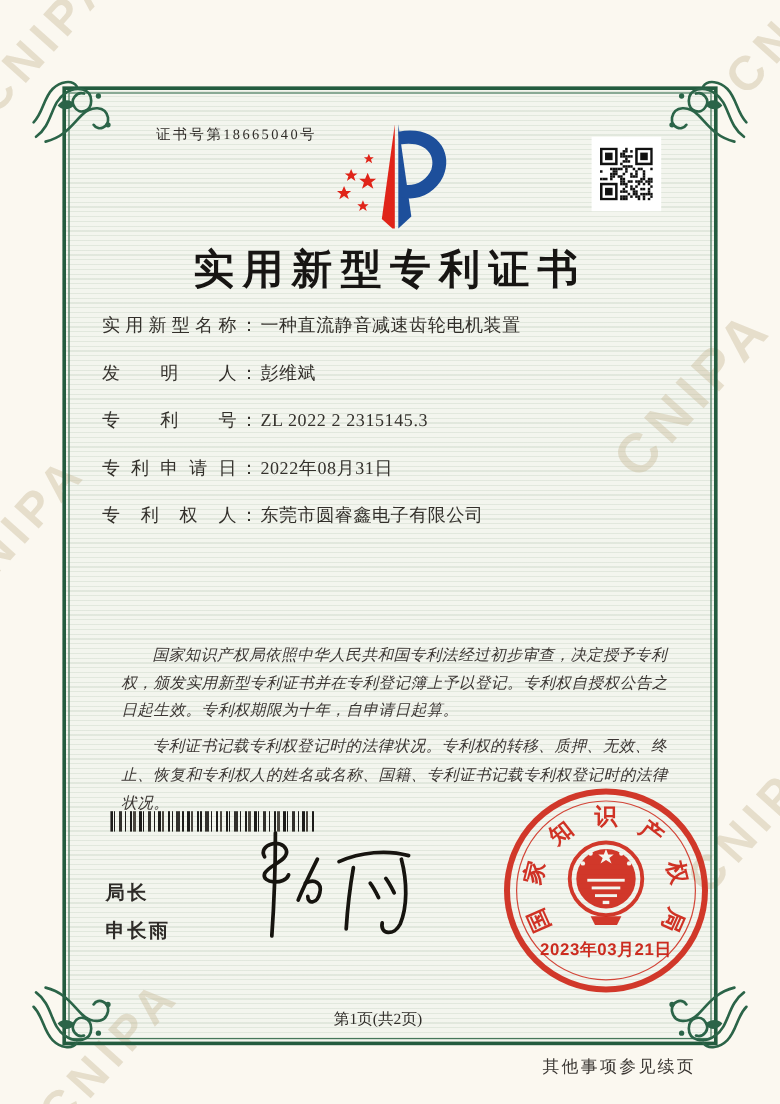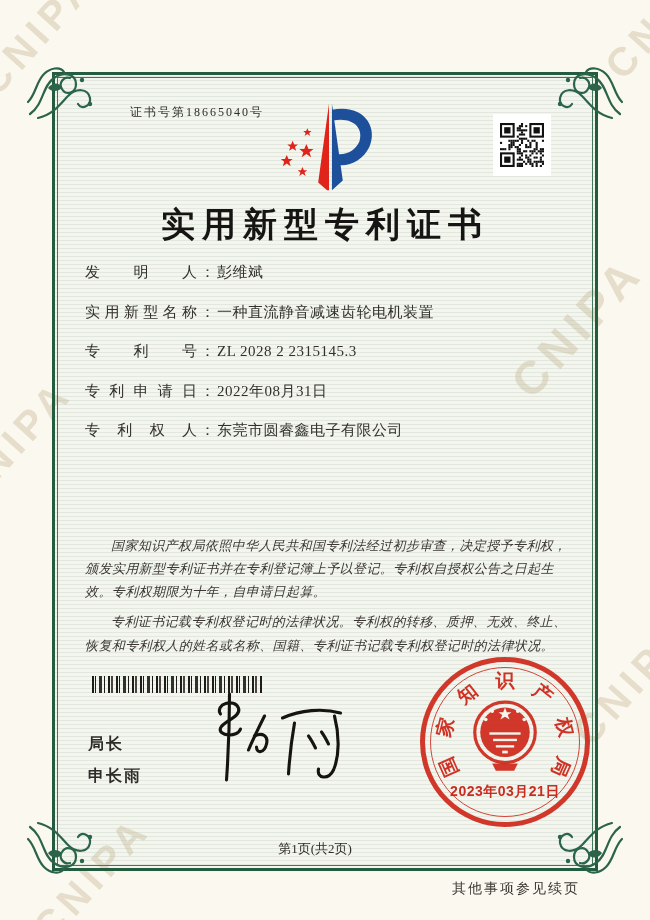--- a/index.html
+++ b/index.html
@@ -40,21 +40,21 @@
   .fields{position:absolute;left:85px;top:260px;width:486px;}
   .frow{height:25px;margin-bottom:14.5px;font-size:15px;line-height:25px;white-space:nowrap;color:#33302b;}
   .flabel{display:inline-block;width:112px;text-align:justify;text-align-last:justify;vertical-align:top;}
   .fcolon{display:inline-block;margin:0 2px 0 3px;}
   .fvalue{letter-spacing:0.5px;}
   .fpair2{margin-left:30px;}
   .fpair2 .flabel2{letter-spacing:3px;}
 
   .paras{position:absolute;left:85px;top:534px;width:482px;font-size:13px;line-height:1.78;
       color:#3b3633;font-style:italic;letter-spacing:0.4px;}
-  .paras p{margin:0 0 7px 0;text-indent:2em;}
+  .paras p{margin:0 0 7px 16px;text-indent:2em;}
 
   .barcode{position:absolute;left:92px;top:676px;width:170px;height:17px;
       background:repeating-linear-gradient(90deg,
         #1d1c1a 0 2px,transparent 2px 3px,#1d1c1a 3px 4px,transparent 4px 7px,
         #32302c 7px 10px,transparent 10px 12px,#1d1c1a 12px 13px,transparent 13px 16px,
         #1d1c1a 16px 18px,transparent 18px 19px,#4a463f 19px 21px,transparent 21px 24px);}
 
   .role{position:absolute;left:88px;top:734px;font-family:Liberation Sans, sans-serif;
       font-size:16px;font-weight:600;color:#2e2b28;letter-spacing:2px;}
   .dname{position:absolute;left:88px;top:766px;font-family:"Liberation Sans","DejaVu Sans",sans-serif;
@@ -277,27 +277,27 @@
           <rect x="0" y="28" width="14" height="14" fill="#111"></rect>
           <rect x="2" y="30" width="10" height="10" fill="#fff"></rect>
           <rect x="4" y="32" width="6" height="6" fill="#111"></rect>
         </svg>
     </div>
 
     <div class="title">实用新型专利证书</div>
 
     <div class="fields">
       <div class="frow">
+        <span class="flabel">实用新型名称</span><span class="fcolon">：</span><span class="fvalue">一种直流静音减速齿轮电机装置</span>
+      </div>
+      <div class="frow">
         <span class="flabel">发明人</span><span class="fcolon">：</span><span class="fvalue">彭维斌</span>
       </div>
       <div class="frow">
-        <span class="flabel">实用新型名称</span><span class="fcolon">：</span><span class="fvalue">一种直流静音减速齿轮电机装置</span>
-      </div>
-      <div class="frow">
-        <span class="flabel">专利号</span><span class="fcolon">：</span><span class="fvalue">ZL 2028 2 2315145.3</span>
+        <span class="flabel">专利号</span><span class="fcolon">：</span><span class="fvalue">ZL 2022 2 2315145.3</span>
       </div>
       <div class="frow">
         <span class="flabel">专利申请日</span><span class="fcolon">：</span><span class="fvalue">2022年08月31日</span>
       </div>
       <div class="frow">
         <span class="flabel">专利权人</span><span class="fcolon">：</span><span class="fvalue">东莞市圆睿鑫电子有限公司</span>
       </div>
     </div>
 
     <div class="paras">

